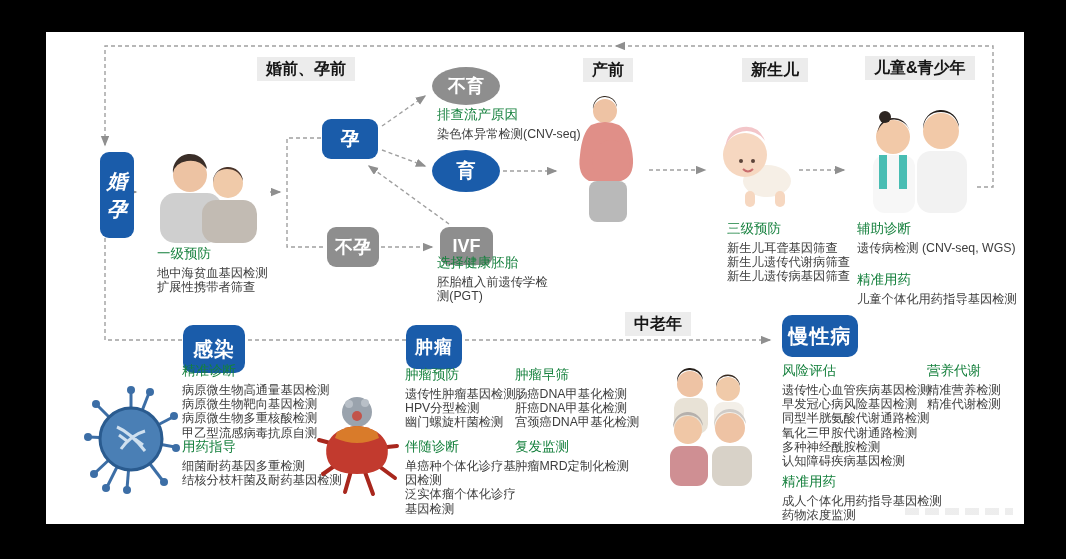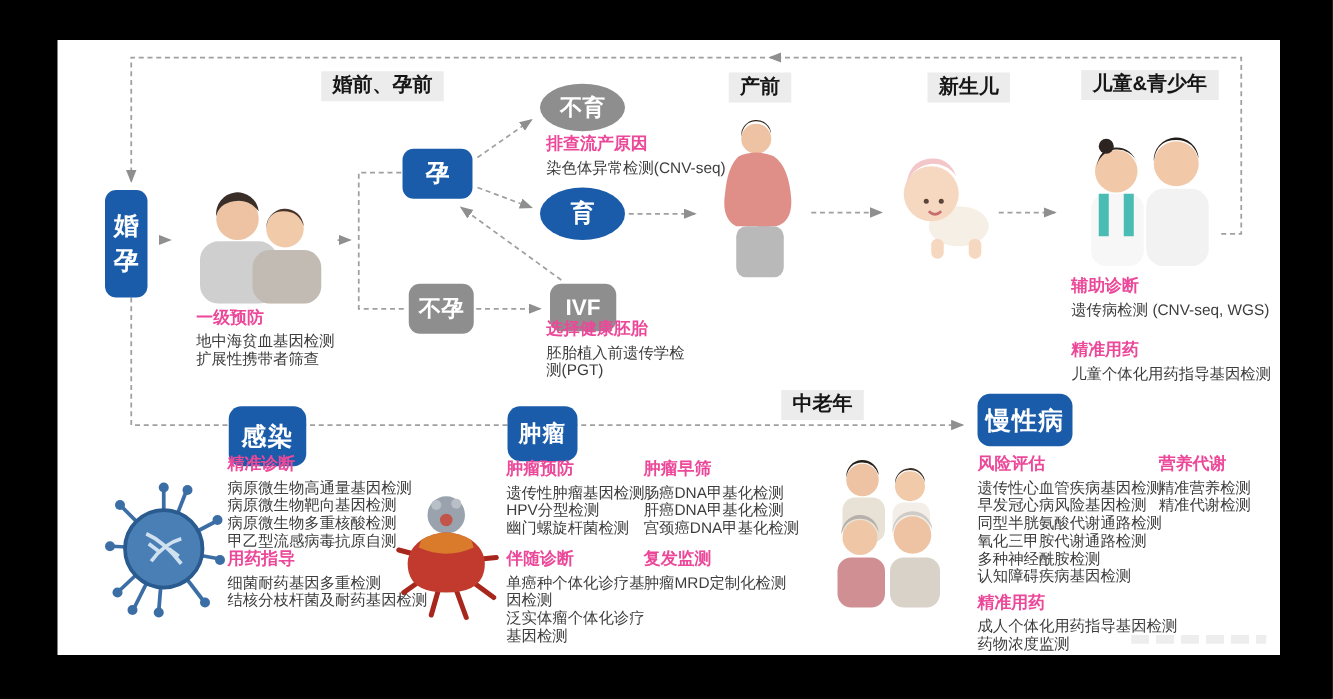--- a/index.html
+++ b/index.html
@@ -12,21 +12,21 @@
     font-size:16px;padding:2px 9px;white-space:nowrap;line-height:20px;}
   .node{position:absolute;display:flex;align-items:center;justify-content:center;
     color:#fff;font-weight:bold;}
   .blue{background:#1a5caa;}
   .gray{background:#8e8e8e;}
   .rrect{border-radius:9px;}
   .oval{border-radius:50%;}
   .badge{border-radius:10px;font-size:20px;letter-spacing:1px;}
   .vtext{width:24px;word-break:break-all;text-align:center;line-height:28px;font-size:20px;}
   .tb{position:absolute;}
-  .tb .hd{color:#ec4899;font-weight:bold;font-size:13.5px;margin-bottom:3px;white-space:nowrap;}
+  .tb .hd{color:#15803d;font-weight:normal;font-size:13.5px;margin-bottom:3px;white-space:nowrap;}
   .tb .ln{color:#3d3d3d;font-size:12.3px;line-height:14.2px;white-space:nowrap;}
   .tb.wrap .ln{white-space:normal;}
   .watermark{position:absolute;left:905px;top:508px;width:108px;height:7px;opacity:.5;
     background:repeating-linear-gradient(90deg,#dcdcdc 0 14px,#ffffff 14px 20px);}
 </style>
 </head>
 <body>
 
 <div class="stage-canvas">
   <div class="paper"></div>
@@ -53,21 +53,21 @@
       <path d="M799,170 L844,170" marker-end="url(#ah)"></path>
     </g>
   </svg>
 
   <div class="stage-h" style="left:257px;top:57px;">婚前、孕前</div>
   <div class="stage-h" style="left:583px;top:58px;">产前</div>
   <div class="stage-h" style="left:742px;top:58px;">新生儿</div>
   <div class="stage-h" style="left:865px;top:56px;">儿童&amp;青少年</div>
   <div class="stage-h" style="left:625px;top:312px;">中老年</div>
 
-  <div class="node blue rrect" style="left:84px;top:152px;width:34px;height:86px;">
+  <div class="node blue rrect" style="left:100px;top:152px;width:34px;height:86px;font-style:italic;">
     <div class="vtext">婚孕</div>
   </div>
   <div class="node blue rrect" style="left:322px;top:119px;width:56px;height:40px;font-size:19px;">孕</div>
   <div class="node gray rrect" style="left:327px;top:227px;width:52px;height:40px;font-size:18px;">不孕</div>
   <div class="node gray oval" style="left:432px;top:67px;width:68px;height:38px;font-size:18px;">不育</div>
   <div class="node blue oval" style="left:432px;top:150px;width:68px;height:42px;font-size:19px;">育</div>
   <div class="node gray rrect" style="left:440px;top:227px;width:53px;height:38px;font-size:18px;">IVF</div>
 
   <div class="node blue badge" style="left:183px;top:325px;width:62px;height:48px;">感染</div>
   <div class="node blue badge" style="left:406px;top:325px;width:56px;height:44px;font-size:18px;">肿瘤</div>
@@ -83,20 +83,26 @@
     <div class="hd">排查流产原因</div>
     <div class="ln">染色体异常检测(CNV-seq)</div>
   </div>
 
   <div class="tb wrap" style="left:437px;top:254px;width:118px;">
     <div class="hd">选择健康胚胎</div>
     <div class="ln">胚胎植入前遗传学检测(PGT)</div>
   </div>
 
 
+  <div class="tb" style="left:727px;top:220px;">
+    <div class="hd">三级预防</div>
+    <div class="ln">新生儿耳聋基因筛查</div>
+    <div class="ln">新生儿遗传代谢病筛查</div>
+    <div class="ln">新生儿遗传病基因筛查</div>
+  </div>
 
   <div class="tb" style="left:857px;top:220px;">
     <div class="hd">辅助诊断</div>
     <div class="ln">遗传病检测 (CNV-seq, WGS)</div>
   </div>
 
   <div class="tb" style="left:857px;top:271px;">
     <div class="hd">精准用药</div>
     <div class="ln">儿童个体化用药指导基因检测</div>
   </div>

